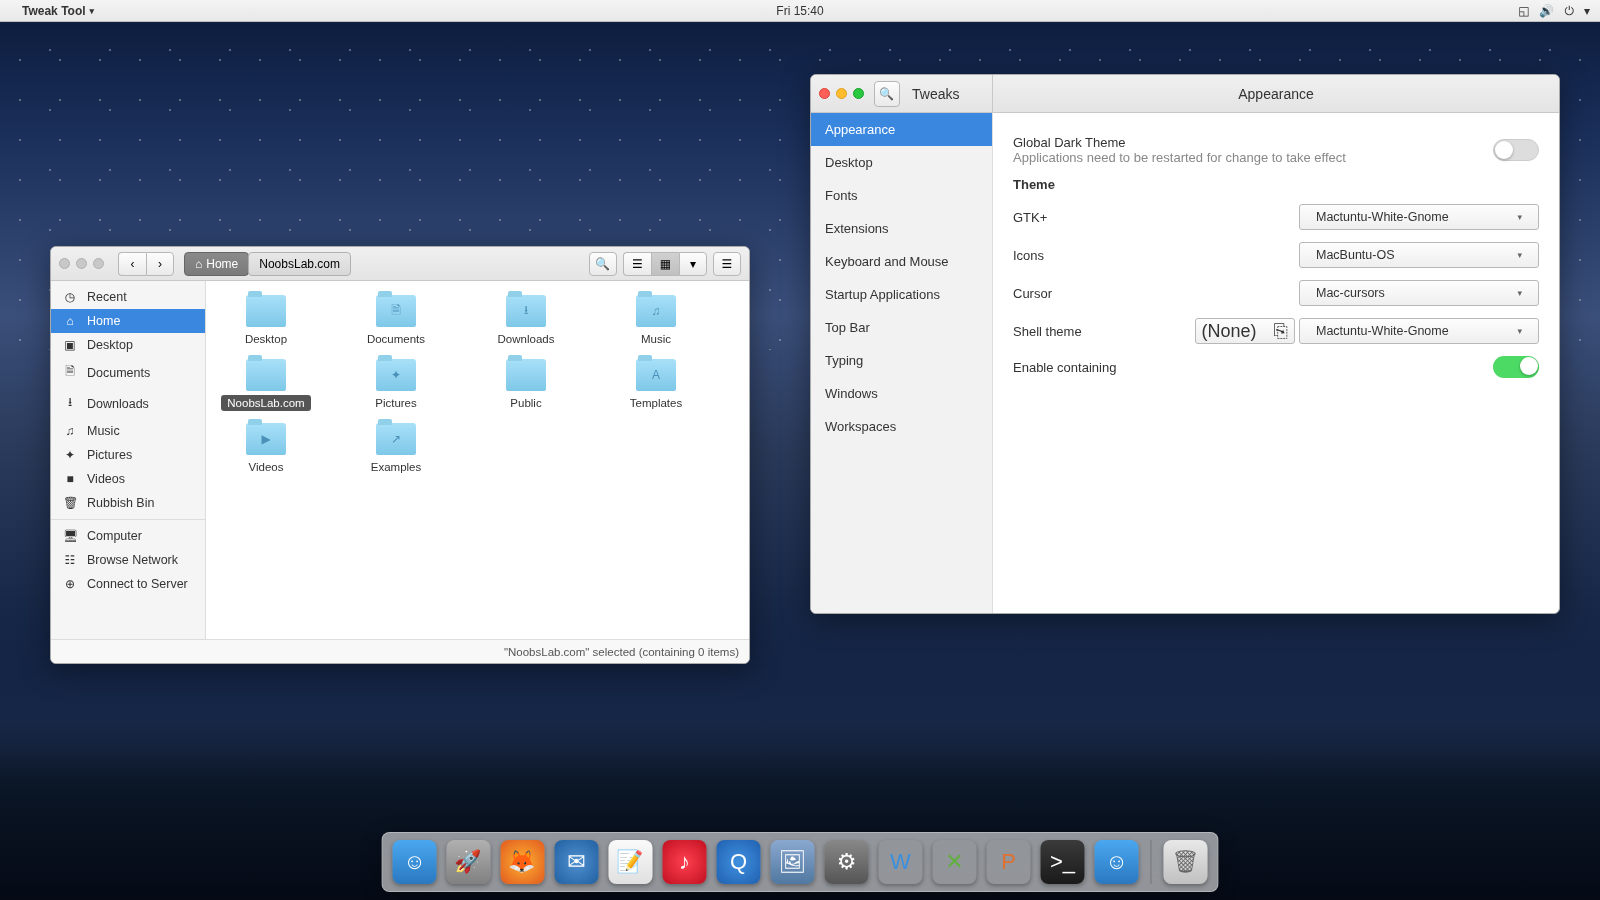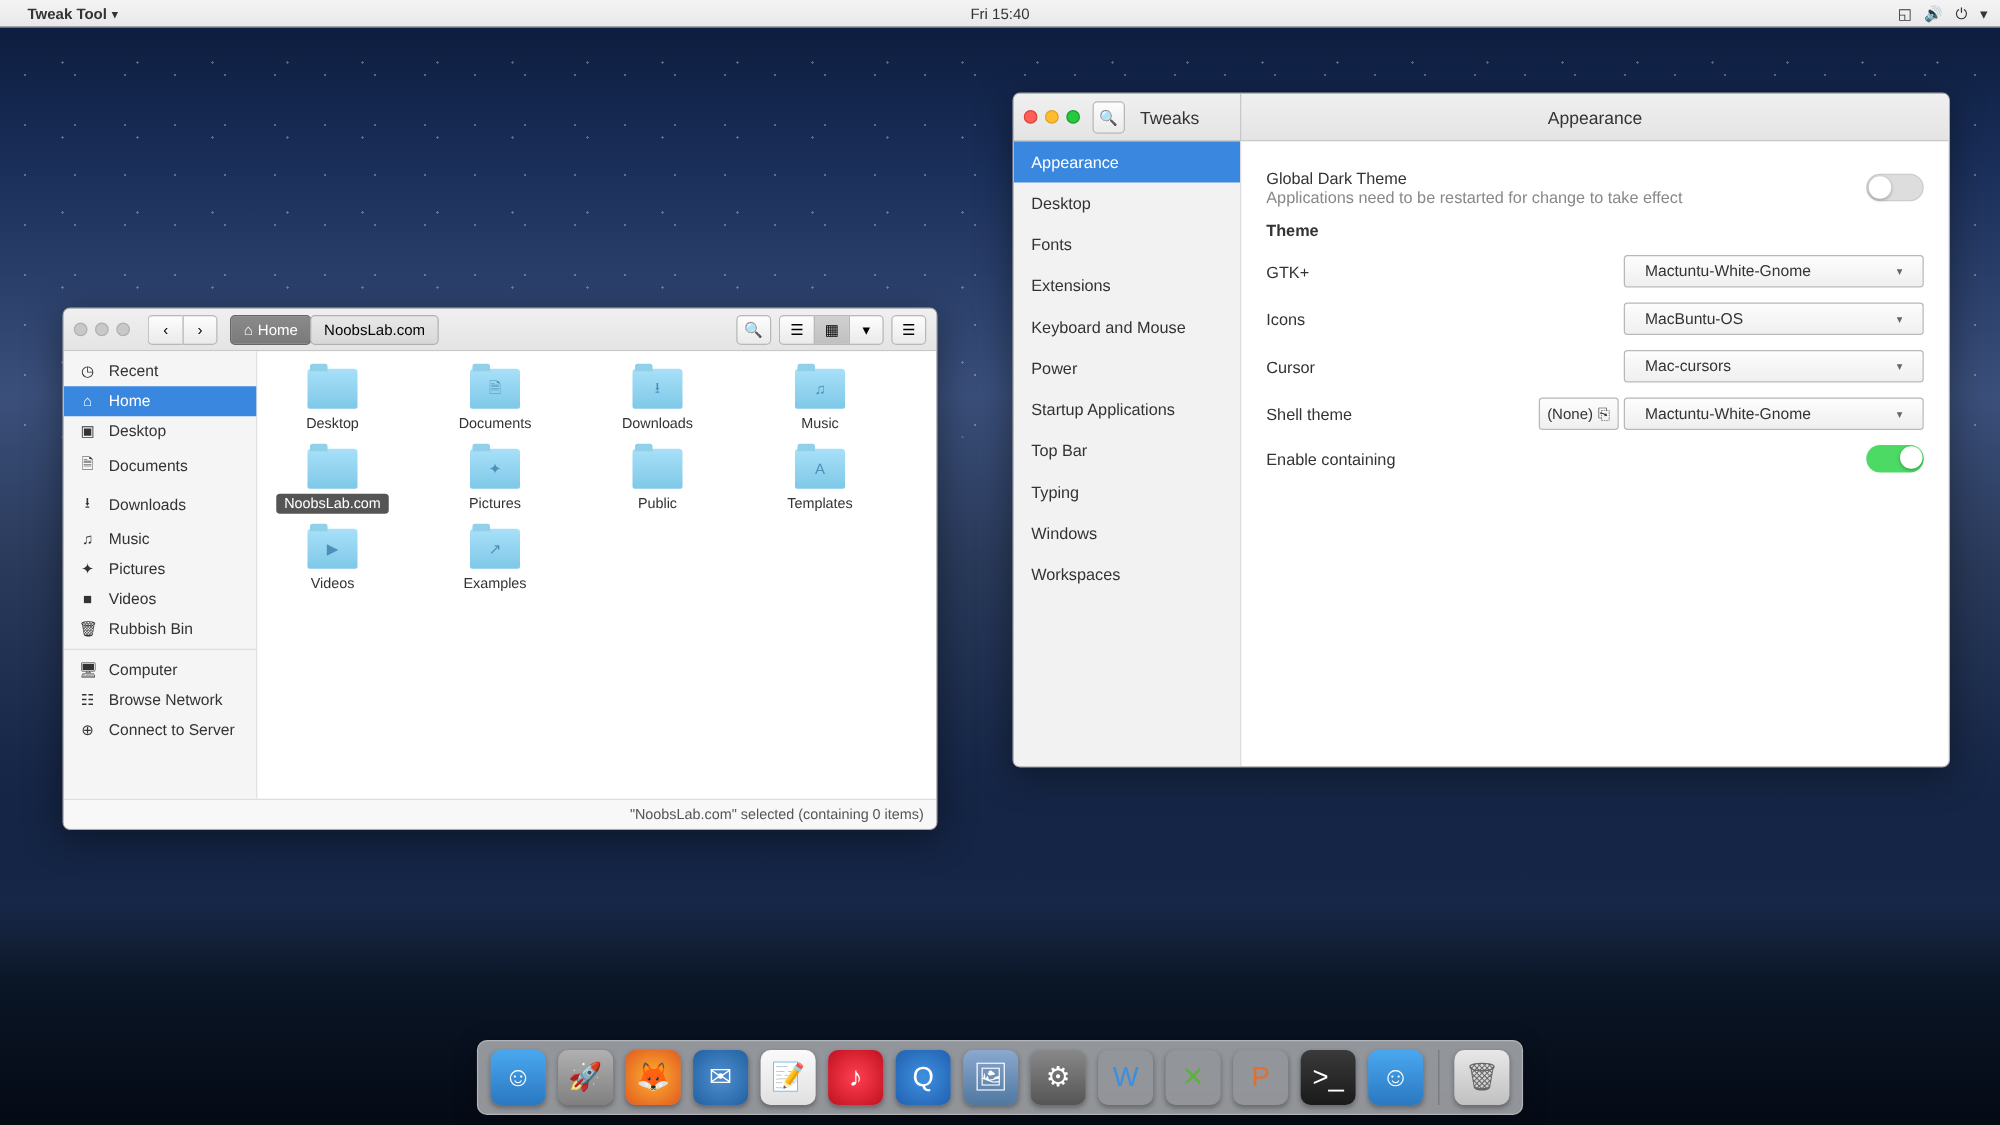--- a/index.html
+++ b/index.html
@@ -72,21 +72,21 @@
 .tw-side { padding: 9px 14px; cursor: pointer; }
 .tw-side.active { background: #3a87e0; color: #fff; }
 
 .tweaks-content { flex: 1; padding: 16px 20px; font-size: 13px; color: #333; }
 .tw-row { display: flex; align-items: center; padding: 6px 0; }
 .tw-row .label { flex: 1; }
 .tw-row .sublabel { font-size: 13px; color: #888; }
 .tw-section-title { font-weight: 600; font-size: 13px; margin: 6px 0; }
 .tw-select { width: 240px; height: 26px; background: linear-gradient(to bottom,#fdfdfd,#efefef); border:1px solid #b8b8b8; border-radius:3px; display:flex; align-items:center; padding:0 16px; justify-content:space-between; font-size:12.5px; cursor:pointer; }
 .tw-select .caret { font-size: 9px; color: #666; }
-.tw-mini { height: 26px; background: linear-gradient(to bottom,#fdfdfd,#efefef); border:1px solid #b8b8b8; border-radius:3px; display:flex; align-items:center; padding:0 6px; font-size:12px; margin-right:4px; cursor:pointer; gap:4px; }
+.tw-mini { height: 26px; background: linear-gradient(to bottom,#fdfdfd,#efefef); border:1px solid #b8b8b8; border-radius:3px; display:flex; align-items:center; padding:0 6px; font-size:18px; margin-right:4px; cursor:pointer; gap:17px; }
 
 .switch { width: 46px; height: 22px; border-radius: 11px; position: relative; cursor: pointer; }
 .switch.off { background: #ddd; border: 1px solid #ccc; }
 .switch.on { background: #4cd964; }
 .switch .knob { width: 18px; height: 18px; background: #fff; border-radius: 50%; position: absolute; top: 1px; box-shadow: 0 1px 3px rgba(0,0,0,0.3); }
 .switch.off .knob { left: 1px; }
 .switch.on .knob { right: 1px; }
 
 
 .dock { position: absolute; bottom: 8px; left: 50%; transform: translateX(-50%); height: 60px; background: rgba(240,240,240,0.6); border: 1px solid rgba(255,255,255,0.3); border-radius: 8px; display: flex; align-items: center; padding: 0 10px; gap: 10px; box-shadow: 0 4px 20px rgba(0,0,0,0.3); backdrop-filter: blur(10px); }
@@ -289,21 +289,20 @@
     </div>
     <div class="tweaks-title-center">Appearance</div>
   </div>
   <div class="tweaks-body">
     <div class="tweaks-sidebar" id="tweaks-sidebar">
         <div class="tw-side active">Appearance</div>
         <div class="tw-side">Desktop</div>
         <div class="tw-side">Fonts</div>
         <div class="tw-side">Extensions</div>
         <div class="tw-side">Keyboard and Mouse</div>
-        <div class="tw-side">Power</div>
         <div class="tw-side">Startup Applications</div>
         <div class="tw-side">Top Bar</div>
         <div class="tw-side">Typing</div>
         <div class="tw-side">Windows</div>
         <div class="tw-side">Workspaces</div>
       </div>
     <div class="tweaks-content">
       <div class="tw-row">
         <div class="label">
           <div>Global Dark Theme</div>

